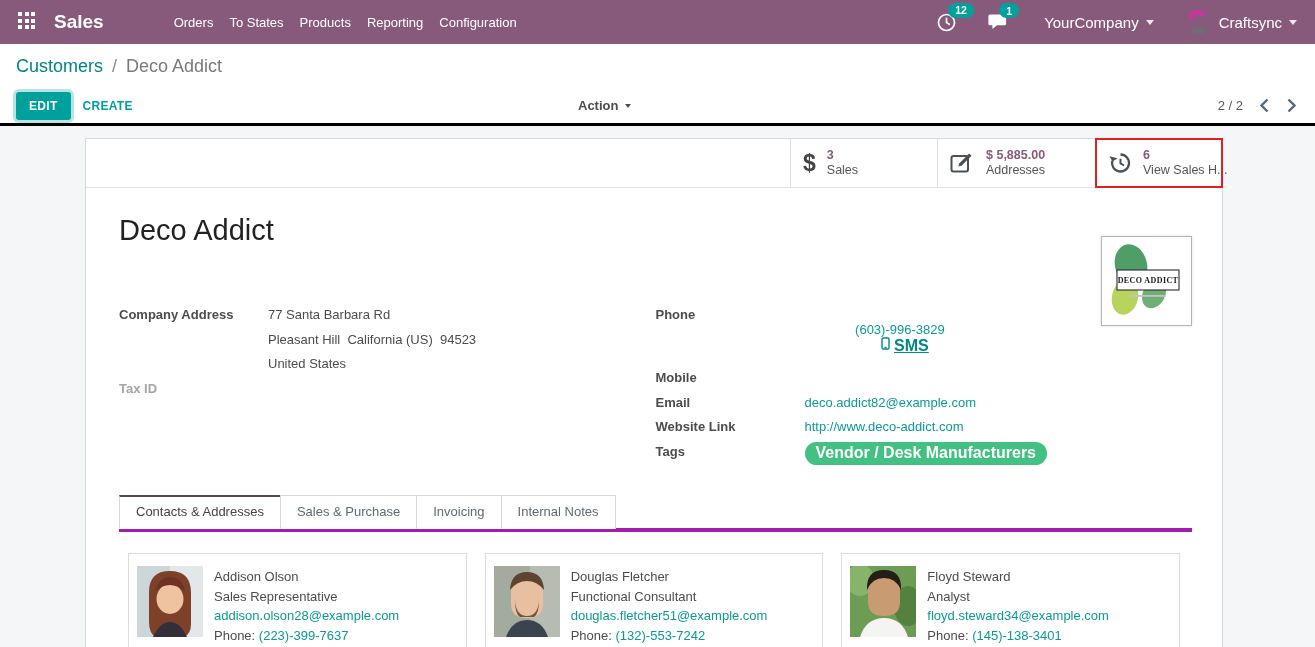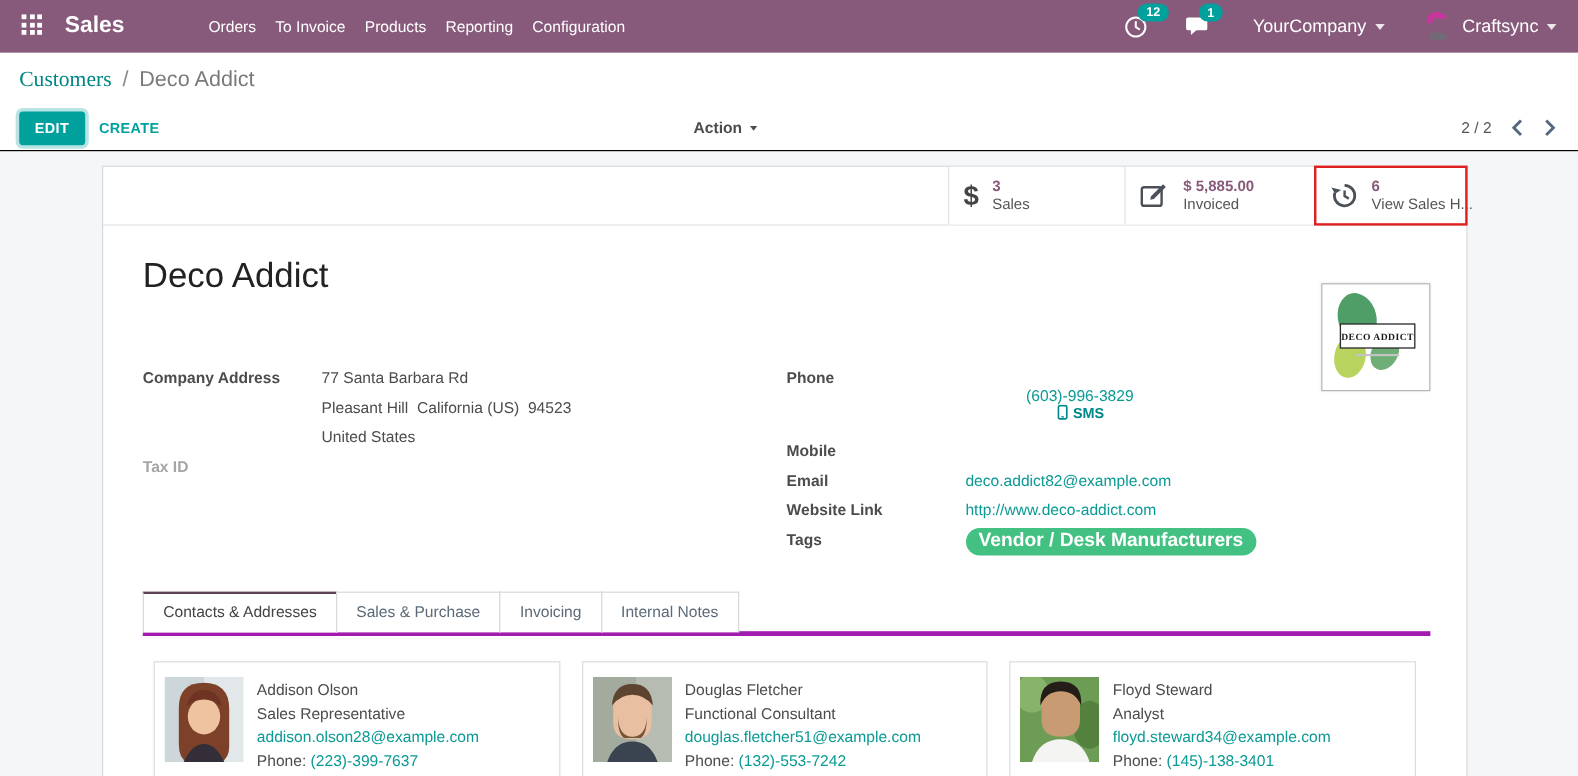--- a/index.html
+++ b/index.html
@@ -17,26 +17,26 @@
   .icon-wrap { position:relative; margin-left:30px; cursor:pointer; display:flex; align-items:center; }
   .badge-pill { position:absolute; top:-9px; left:12px; background:#00A09D; color:#fff; font-size:10.5px; font-weight:700; padding:1.5px 7px; border-radius:9px; }
   .nav-company, .nav-user { margin-left:34px; font-size:15px; display:flex; align-items:center; gap:7px; cursor:pointer; }
   .caret { display:inline-block; width:0; height:0; border-left:4px solid transparent; border-right:4px solid transparent; border-top:5px solid rgba(255,255,255,.85); }
   .avatar-s { position:relative; width:22px; height:26px; margin-right:2px; }
   .avatar-s .s-top { position:absolute; top:1px; left:1px; width:18px; height:14px; border-radius:50%; border:5px solid #c9369b; border-bottom-color:transparent; border-right-color:transparent; transform:rotate(12deg); }
   .avatar-s .s-bot { position:absolute; bottom:1px; left:3px; width:15px; height:7px; border-radius:50%; background:#6e6e74; opacity:.85; }
 
   
   .breadcrumb-row { height:44px; display:flex; align-items:center; padding:0 16px; background:#fff; font-size:18px; }
-  .bc-parent { color:#008784; cursor:pointer;font-family:Liberation Serif, serif; }
+  .bc-parent { color:#008784; cursor:pointer; }
   .bc-sep { color:#8a8a8a; margin:0 9px; }
   .bc-current { color:#7a7a7a; }
 
   
-  .control-row { height:38px; display:flex; align-items:center; padding:0 16px; border-bottom:1px solid #000000; background:#fff; position:relative; }
+  .control-row { height:38px; display:flex; align-items:center; padding:0 16px; border-bottom:3px solid #000000; background:#fff; position:relative; }
   .btn-edit { background:#00A09D; color:#fff; font-weight:700; font-size:12px; letter-spacing:.3px; padding:7px 13px; border:none; border-radius:3px; box-shadow:0 0 0 3px rgba(0,160,157,.28); cursor:pointer; font-family:inherit; }
   .btn-create { background:none; border:none; color:#00A09D; font-weight:700; font-size:12px; letter-spacing:.3px; margin-left:12px; cursor:pointer; font-family:inherit; }
   .action-dd { position:absolute; left:578px; display:flex; align-items:center; gap:7px; color:#4c4c4c; font-weight:600; cursor:pointer; }
   .action-dd .caret { border-top-color:#4c4c4c; border-left-width:3.5px; border-right-width:3.5px; border-top-width:4.5px; }
   .pager { margin-left:auto; display:flex; align-items:center; gap:14px; }
   .pager-count { color:#555; }
   .pager-btn { background:none; border:none; cursor:pointer; padding:2px; display:flex; align-items:center; }
 
   
   .content { height:521px; background:#f5f6f7; padding-top:12px; overflow:hidden; }
@@ -57,21 +57,21 @@
 
   .logo-box { position:absolute; top:22px; right:30px; width:91px; height:90px; background:#fff; border:1px solid #b5b5b5; box-shadow:0 0 3px rgba(0,0,0,.12); }
 
   .fields { display:flex; margin-top:60px; }
   .fcol { width:50%; }
   .frow { display:flex; min-height:24.5px; align-items:flex-start; }
   .flabel { width:149px; flex-shrink:0; font-weight:700; color:#4c4c4c; }
   .flabel.muted { color:#a5a5a5; }
   .fvalue { color:#4c4c4c; white-space:pre-wrap; }
   .tlink { color:#0b9a94; cursor:pointer; text-decoration:none; }
-  .sms-wrap { margin-left:26px; display:inline-flex; align-items:flex-start; gap:4px; color:#00888a; font-weight:700; font-size:12px; cursor:pointer; }
+  .sms-wrap { margin-left:26px; display:inline-flex; align-items:flex-start; gap:4px; color:#00888a; font-weight:700; font-size:16px; cursor:pointer;text-decoration:underline; }
   .tag-badge { display:inline-block; background:#43C183; color:#fff; font-weight:700; font-size:16px; padding:2.5px 11px; border-radius:12px; margin-top:-2px; }
 
   
   .notebook { margin-top:27px; }
   .tabs { display:flex; align-items:flex-end; border-bottom:4px solid #a21caf; }
   .tab { padding:8px 16px 9px; border:1px solid #d8d8d8; border-bottom:1px solid transparent; margin-bottom:-1px; margin-left:-1px; background:#fff; color:#5c6b77; cursor:pointer; white-space:nowrap; }
   .tab:first-child { margin-left:0; }
   .tab.active { border-top:2px solid #5f4457; border-bottom-color:#fff; color:#444; padding-top:7px; }
   .tab-pane { padding:21px 12px 20px 9px; }
   .cards { display:flex; gap:18px; }
@@ -92,21 +92,21 @@
       <i></i>
       <i></i>
       <i></i>
       <i></i>
       <i></i>
       <i></i>
   </span>
   <span class="nav-app-name">Sales</span>
   <nav class="nav-menu">
     <span class="nav-item">Orders</span>
-    <span class="nav-item">To Invoice</span>
+    <span class="nav-item">To States</span>
     <span class="nav-item">Products</span>
     <span class="nav-item">Reporting</span>
     <span class="nav-item">Configuration</span>
   </nav>
   <div class="nav-right">
     <span class="icon-wrap">
       <svg width="21" height="21" viewBox="0 0 21 21">
         <circle cx="10.5" cy="10.5" r="8" fill="none" stroke="#fff" stroke-width="1.7"></circle>
         <path d="M10.5 5.7 V10.5 L13.8 12.6" fill="none" stroke="#fff" stroke-width="1.7"></path>
       </svg>
@@ -174,21 +174,21 @@
       </div>
       <div class="stat-btn b2">
         <span class="sicon">
           <svg width="25" height="22" viewBox="0 0 25 22">
             <rect x="1.5" y="4" width="16.5" height="15.5" rx="2" fill="none" stroke="#495057" stroke-width="2"></rect>
             <path d="M8.5 14.5 L11.5 13.8 L21.5 3.8 L19.2 1.5 L9.2 11.5 Z" fill="#495057"></path>
           </svg>
         </span>
         <span class="stat-text">
           <span class="stat-value">$ 5,885.00</span>
-          <span class="stat-label">Invoiced</span>
+          <span class="stat-label">Addresses</span>
         </span>
       </div>
       <div class="stat-btn b3 highlighted">
         <span class="sicon">
           <svg width="23" height="22" viewBox="0 0 23 22">
             <path d="M11.5 2.5 a8.5 8.5 0 1 1 -8.2 6.2" fill="none" stroke="#495057" stroke-width="2.3"></path>
             <path d="M0.5 4.2 L3.6 9.5 L8.6 6.3 Z" fill="#495057"></path>
             <path d="M11.5 6.8 V11.4 L15 13.5" fill="none" stroke="#495057" stroke-width="2"></path>
           </svg>
         </span>

